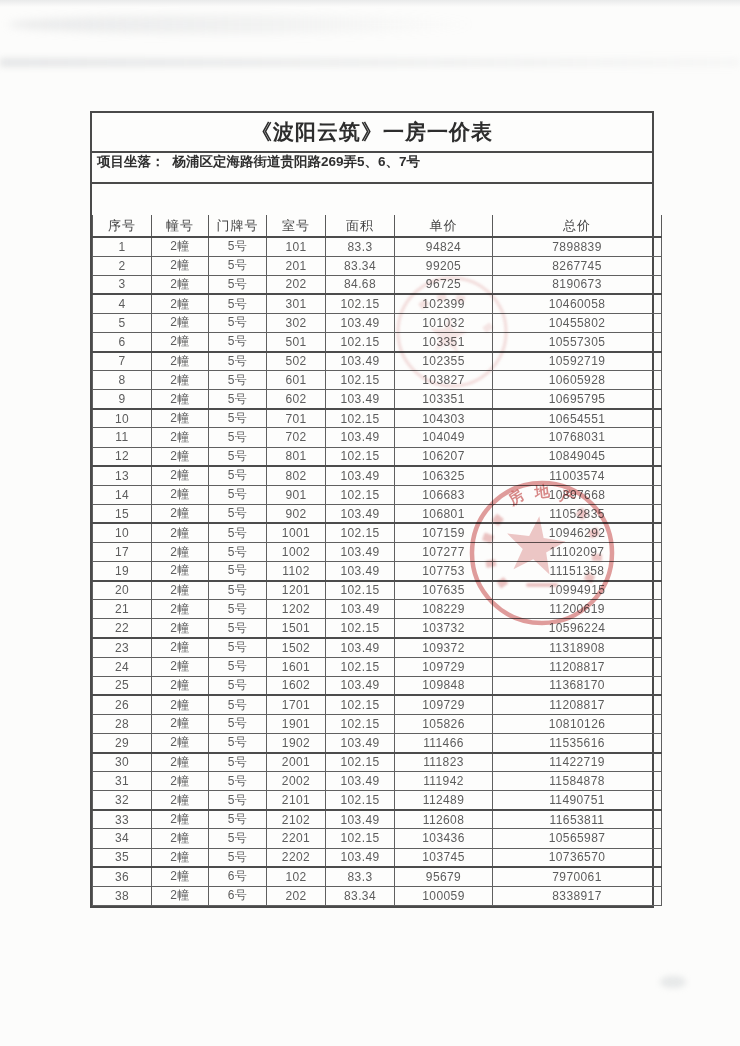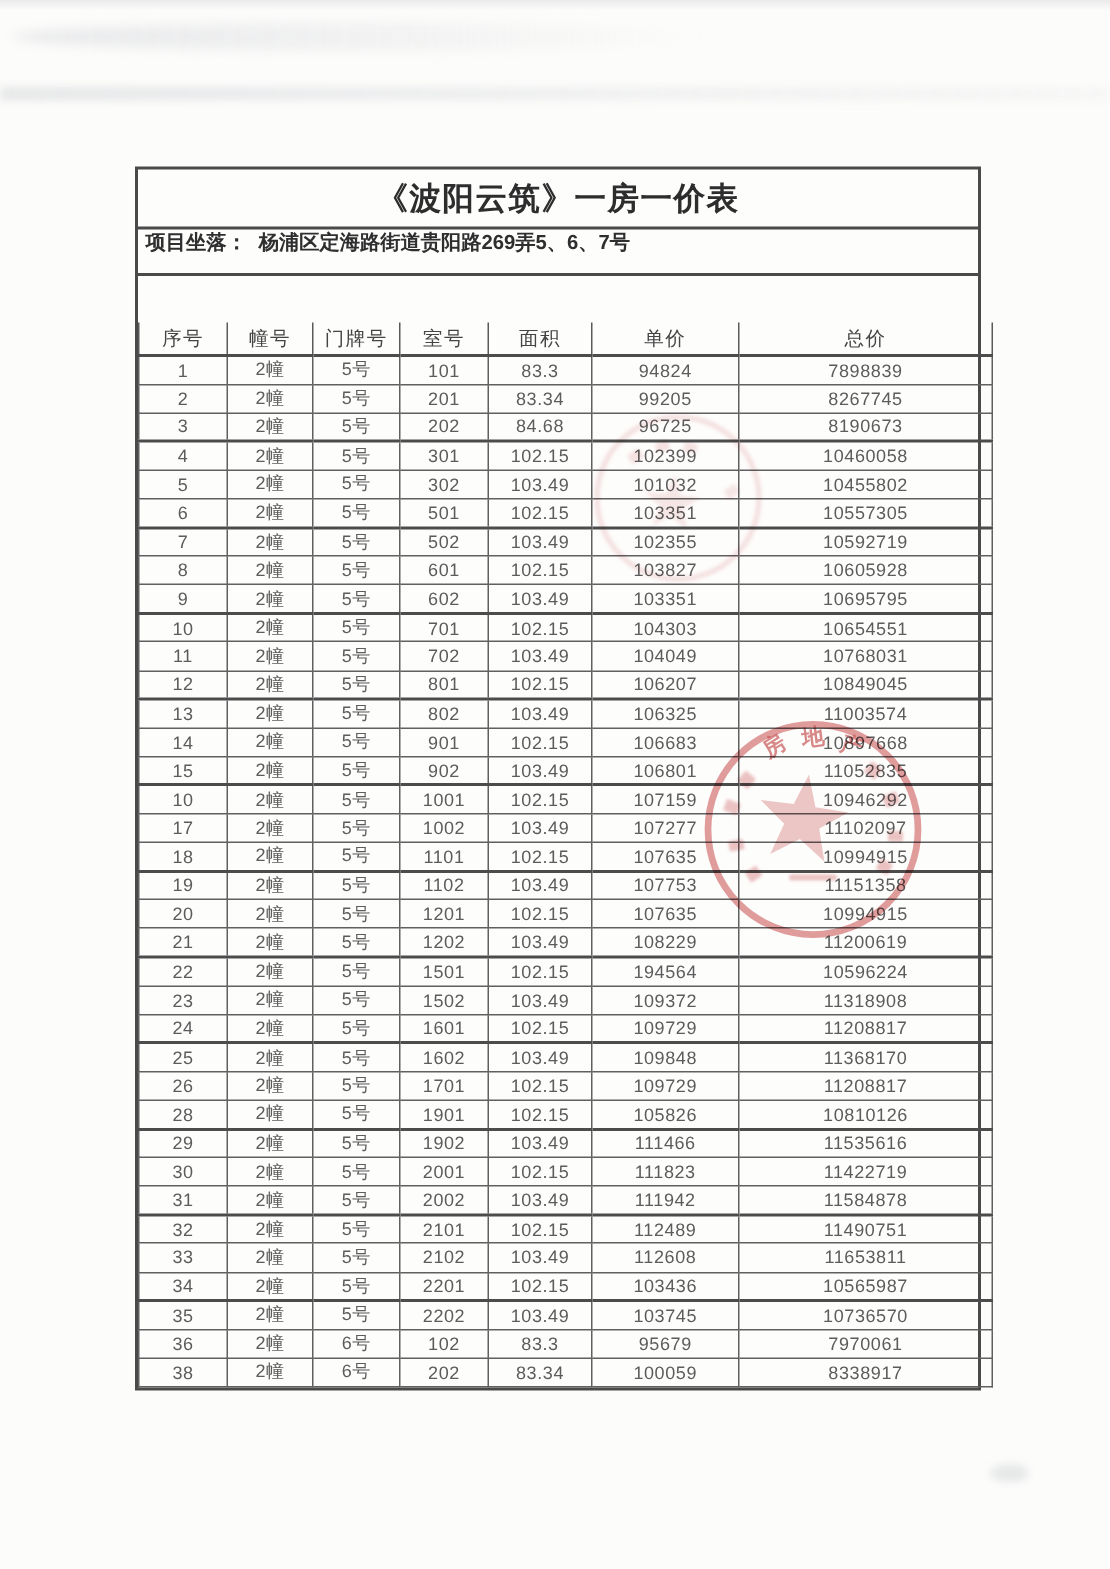--- a/index.html
+++ b/index.html
@@ -228,62 +228,53 @@
           <tr>
             <td>17</td>
             <td>2幢</td>
             <td>5号</td>
             <td>1002</td>
             <td>103.49</td>
             <td>107277</td>
             <td>11102097</td>
           </tr>
           <tr>
-            <td>18</td>
-            <td>2幢</td>
-            <td>5号</td>
-            <td>1101</td>
+            <td>19</td>
+            <td>2幢</td>
+            <td>5号</td>
+            <td>1102</td>
+            <td>103.49</td>
+            <td>107753</td>
+            <td>11151358</td>
+          </tr>
+          <tr>
+            <td>20</td>
+            <td>2幢</td>
+            <td>5号</td>
+            <td>1201</td>
             <td>102.15</td>
             <td>107635</td>
             <td>10994915</td>
           </tr>
           <tr>
-            <td>19</td>
-            <td>2幢</td>
-            <td>5号</td>
-            <td>1102</td>
-            <td>103.49</td>
-            <td>107753</td>
-            <td>11151358</td>
-          </tr>
-          <tr>
-            <td>20</td>
-            <td>2幢</td>
-            <td>5号</td>
-            <td>1201</td>
-            <td>102.15</td>
-            <td>107635</td>
-            <td>10994915</td>
-          </tr>
-          <tr>
             <td>21</td>
             <td>2幢</td>
             <td>5号</td>
             <td>1202</td>
             <td>103.49</td>
             <td>108229</td>
             <td>11200619</td>
           </tr>
           <tr>
             <td>22</td>
             <td>2幢</td>
             <td>5号</td>
             <td>1501</td>
             <td>102.15</td>
-            <td>194564</td>
+            <td>103732</td>
             <td>10596224</td>
           </tr>
           <tr>
             <td>23</td>
             <td>2幢</td>
             <td>5号</td>
             <td>1502</td>
             <td>103.49</td>
             <td>109372</td>
             <td>11318908</td>

